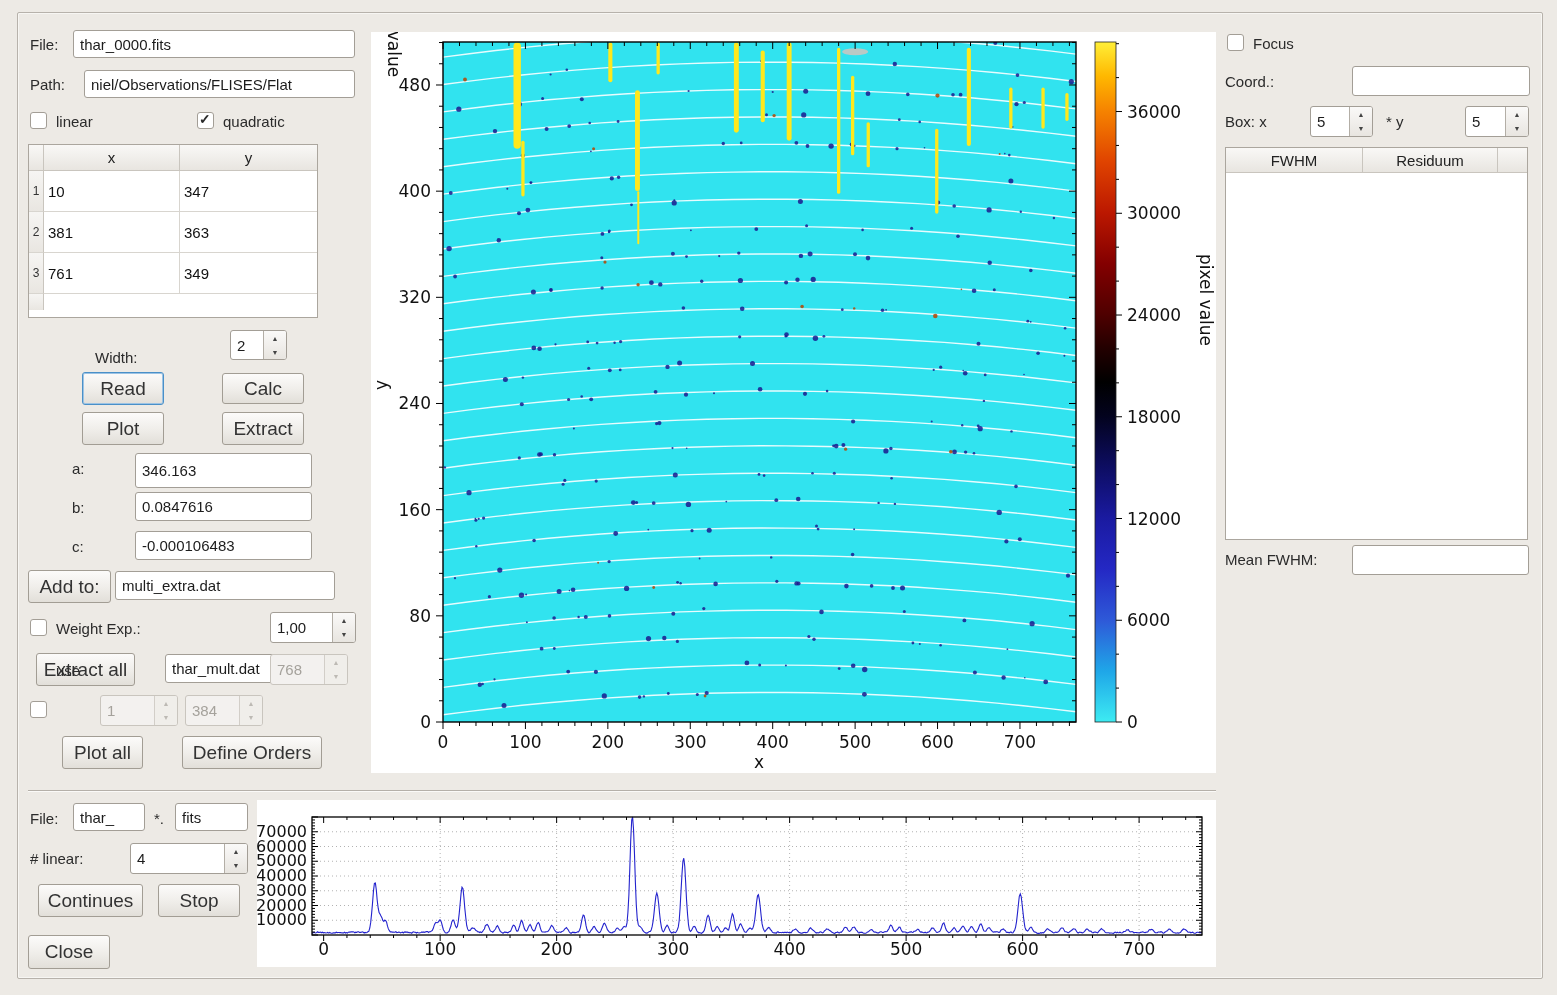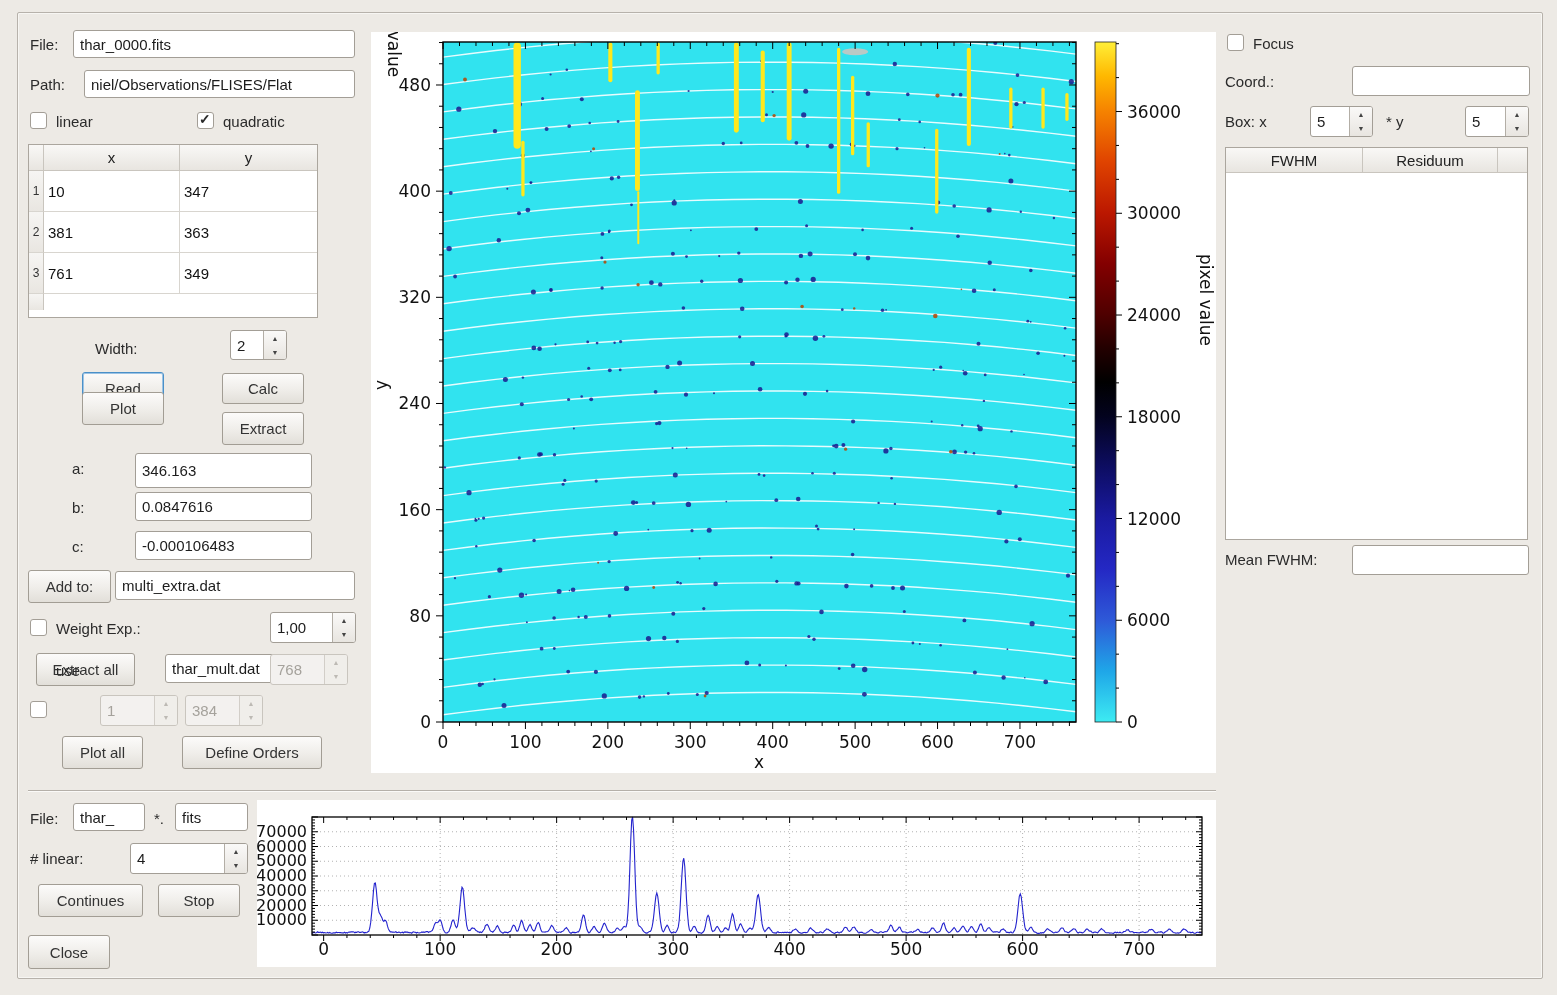--- a/index.html
+++ b/index.html
@@ -7,21 +7,21 @@
        font-family:"Liberation Sans",sans-serif;overflow:hidden;}
   #frame{position:absolute;left:17px;top:12px;width:1524px;height:965px;
          border:1px solid #B7B2AB;border-radius:2px;
          box-shadow:inset 0 0 0 1px rgba(255,255,255,.55);}
   .lbl{position:absolute;font-size:15px;color:#2b2b2b;white-space:nowrap;}
   .inp{position:absolute;background:#fff;border:1px solid #A39E96;border-radius:3px;
        font:15px "Liberation Sans",sans-serif;color:#1c1c1c;padding:0 6px;box-sizing:border-box;
        outline:none;}
   .btn{position:absolute;display:flex;align-items:center;justify-content:center;
        background:linear-gradient(#FCFBFA,#EFEDE9 55%,#E2DFD9);
-       border:1px solid #A29D94;border-radius:3px;font-size:15px;color:#333;cursor:default;}
+       border:1px solid #A29D94;border-radius:3px;font-size:19px;color:#333;cursor:default;}
   .btn.focused{border-color:#4A90C8;box-shadow:inset 0 0 0 1px #9CC3E4;}
   .spin{position:absolute;display:flex;background:#fff;border:1px solid #A39E96;
         border-radius:3px;box-sizing:border-box;overflow:hidden;}
   .spin .val{flex:1;display:flex;align-items:center;padding-left:6px;font-size:15px;color:#1c1c1c;}
   .spin .btns{width:22px;border-left:1px solid #B3AEA6;
         background:linear-gradient(#FAF9F8,#E8E5E0);display:flex;flex-direction:column;}
   .spin .btns span{flex:1;display:flex;align-items:center;justify-content:center;
         font-size:7px;color:#444;line-height:1;}
   .spin.disabled{background:#F3F1EF;border-color:#C9C5BE;}
   .spin.disabled .val{color:#A5A29C;}
@@ -84,43 +84,43 @@
   <div class="row">
     <div class="rhdr" style="width:15px;height:41px">3</div>
     <div class="cell" style="width:136px;height:41px">761</div>
     <div class="cell" style="width:137px;height:41px;border-right:none">349</div>
   </div>
   <div class="row">
     <div class="rhdr" style="width:15px;height:16px;border-bottom:none"></div>
   </div>
 </div>
 
-<span class="lbl" style="left:95px;top:340px">Width:</span>
+<span class="lbl" style="left:95px;top:349px">Width:</span>
 <div class="spin" style="left:230px;top:330px;width:57px;height:30px">
   <span class="val">2</span>
   <span class="btns">
       <span>▲</span>
       <span>▼</span>
     </span>
 </div>
 
 <div class="btn focused" style="left:82px;top:372px;width:80px;height:31px">Read</div>
 <div class="btn" style="left:222px;top:373px;width:80px;height:29px">Calc</div>
-<div class="btn" style="left:82px;top:392px;width:80px;height:31px">Plot</div>
+<div class="btn" style="left:82px;top:412px;width:80px;height:31px">Plot</div>
 <div class="btn" style="left:222px;top:412px;width:80px;height:31px">Extract</div>
 
 <span class="lbl" style="left:72px;top:460px">a:</span>
 <input class="inp" style="left: 135px; top: 453px; width: 177px; height: 35px;" value="346.163">
 <span class="lbl" style="left:72px;top:499px">b:</span>
 <input class="inp" style="left: 135px; top: 492px; width: 177px; height: 29px;" value="0.0847616">
 <span class="lbl" style="left:72px;top:538px">c:</span>
 <input class="inp" style="left: 135px; top: 531px; width: 177px; height: 29px;" value="-0.000106483">
 
 <div class="btn" style="left:28px;top:570px;width:81px;height:31px">Add to:</div>
-<input class="inp" style="left: 115px; top: 571px; width: 240px; height: 29px;" value="multi_extra.dat">
+<input class="inp" style="left: 115px; top: 571px; width: 220px; height: 29px;" value="multi_extra.dat">
 
 <span class="cb" style="left:30px;top:619px"></span>
 <span class="lbl" style="left:56px;top:620px">Weight Exp.:</span>
 <div class="spin" style="left:270px;top:612px;width:86px;height:31px">
   <span class="val">1,00</span>
   <span class="btns">
       <span>▲</span>
       <span>▼</span>
     </span>
 </div>

